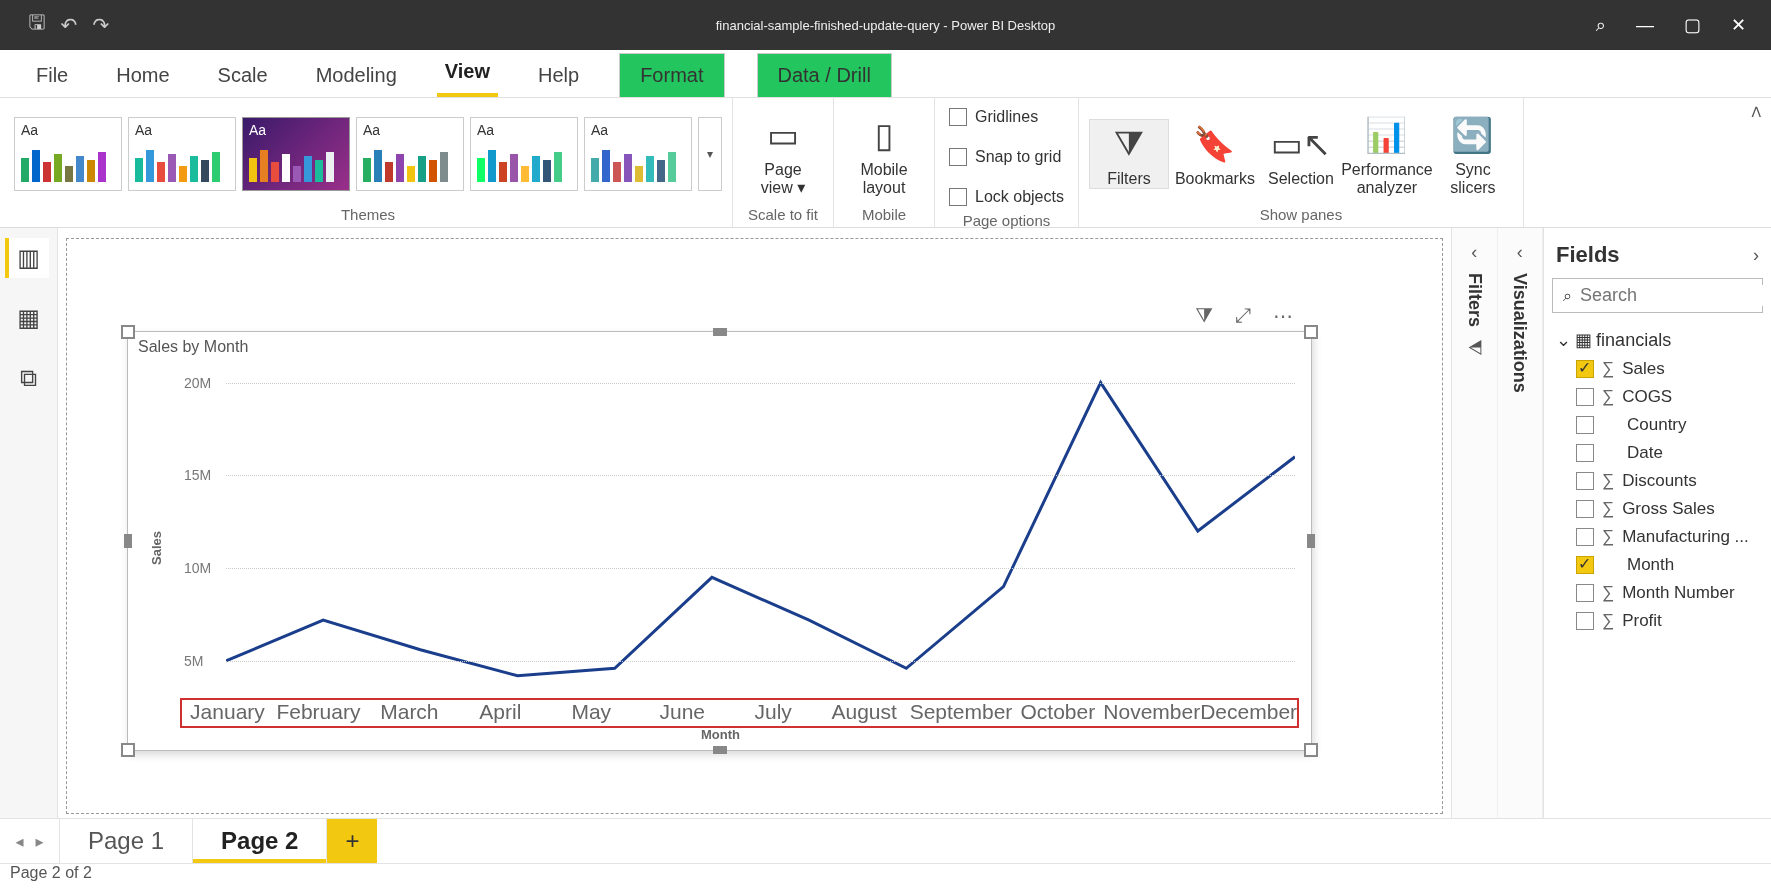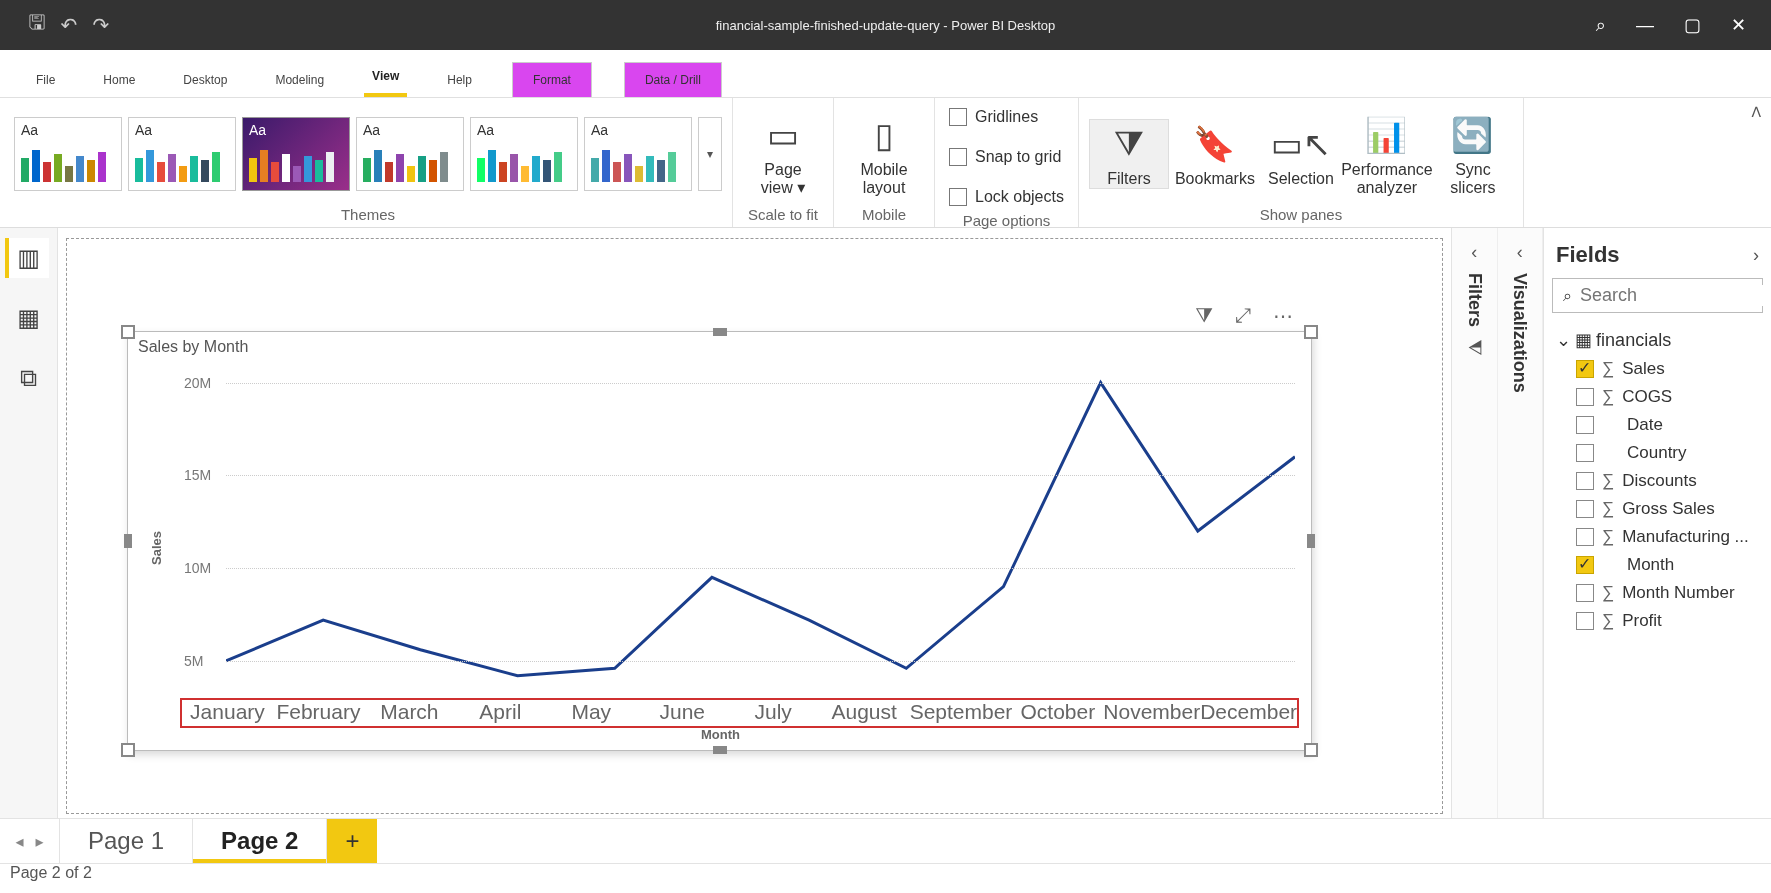--- a/index.html
+++ b/index.html
@@ -8,23 +8,23 @@
   
   .titlebar { height: 50px; background: #333333; display: flex; align-items: center; color: #fff; position: relative; }
   .titlebar .qat { display: flex; gap: 8px; padding-left: 25px; }
   .titlebar .qat .qicon { width: 24px; height: 24px; display: flex; align-items: center; justify-content: center; color: #ccc; font-size: 20px; }
   .titlebar .title { position: absolute; left: 50%; transform: translateX(-50%); font-size: 13px; color: #eee; }
   .titlebar .win-controls { margin-left: auto; display: flex; gap: 30px; padding-right: 25px; align-items: center;}
   .titlebar .win-controls .wicon { color: #fff; font-size: 18px; }
   
   
   .ribbontabs { height: 48px; display: flex; align-items: flex-end; padding-left: 28px; gap: 32px; border-bottom: 1px solid #e0e0e0; }
-  .ribbontabs .tab { padding: 10px 8px; font-size: 12px; color: #444; cursor: pointer; }
+  .ribbontabs .tab { padding: 10px 8px; font-size: 20px; color: #444; cursor: pointer; }
   .ribbontabs .tab.active { border-bottom: 4px solid #f2c811; font-weight: 600; color: #222;}
-  .ribbontabs .tab.context { background: #d946ef; border:1px solid #ccc; border-bottom:none; padding:10px 20px; color:#333;}
+  .ribbontabs .tab.context { background: #22c55e; border:1px solid #ccc; border-bottom:none; padding:10px 20px; color:#333;}
   
   
   .ribbon { height: 130px; border-bottom: 1px solid #ddd; display: flex; position:relative;}
   .ribbon-group { border-right: 1px solid #e3e3e3; padding: 6px 10px 4px 10px; display: flex; flex-direction: column; align-items:center;}
   .ribbon-group .body { flex: 1; display: flex; align-items: center; gap: 6px; }
   .ribbon-group .label { font-size: 15px; color: #666; text-align: center; padding-top:2px;}
   .collapse-caret { position:absolute; right:10px; top:6px; font-size:14px; color:#555;}
   
   .theme-sw { width: 108px; height: 74px; border: 1px solid #ccc; display:flex; flex-direction:column; padding:4px 6px; gap:4px; font-size:14px;}
   .theme-sw.sel { border:1px solid #999; background:linear-gradient(135deg,#3a1a6a,#9a2f8a); color:#fff;}
@@ -113,21 +113,21 @@
     <div class="wicon">⌕</div>
     <div class="wicon">—</div>
     <div class="wicon">▢</div>
     <div class="wicon">✕</div>
   </div>
 </div>
 
 <div class="ribbontabs">
   <div class="tab">File</div>
   <div class="tab">Home</div>
-  <div class="tab">Desktop</div>
+  <div class="tab">Scale</div>
   <div class="tab">Modeling</div>
   <div class="tab active">View</div>
   <div class="tab">Help</div>
   <div class="tab context">Format</div>
   <div class="tab context">Data / Drill</div>
 </div>
 
 <div class="ribbon">
   <span class="collapse-caret">ᐱ</span>
 
@@ -361,26 +361,26 @@
           <span>Sales</span>
         </div>
         <div class="field-row">
           <div class="cb"></div>
           <span class="sigma">∑</span>
           <span>COGS</span>
         </div>
         <div class="field-row">
           <div class="cb"></div>
           <span style="width: 17px;"></span>
+          <span>Country</span>
+        </div>
+        <div class="field-row">
+          <div class="cb"></div>
+          <span style="width: 17px;"></span>
           <span>Date</span>
-        </div>
-        <div class="field-row">
-          <div class="cb"></div>
-          <span style="width: 17px;"></span>
-          <span>Country</span>
         </div>
         <div class="field-row">
           <div class="cb"></div>
           <span class="sigma">∑</span>
           <span>Discounts</span>
         </div>
         <div class="field-row">
           <div class="cb"></div>
           <span class="sigma">∑</span>
           <span>Gross Sales</span>

